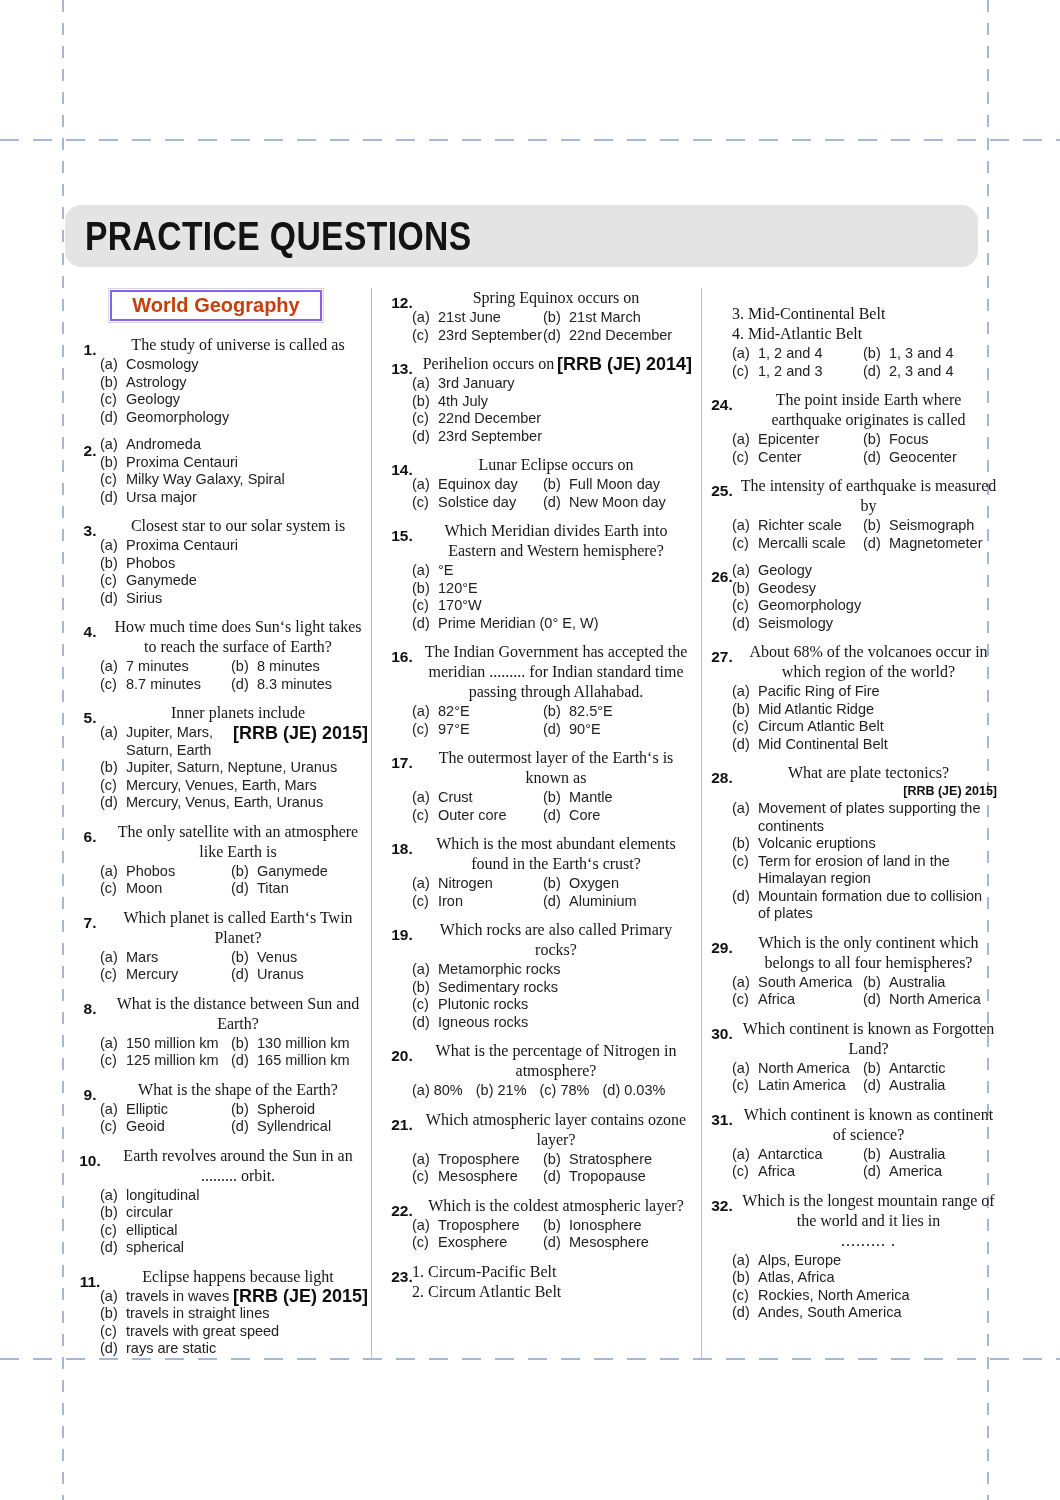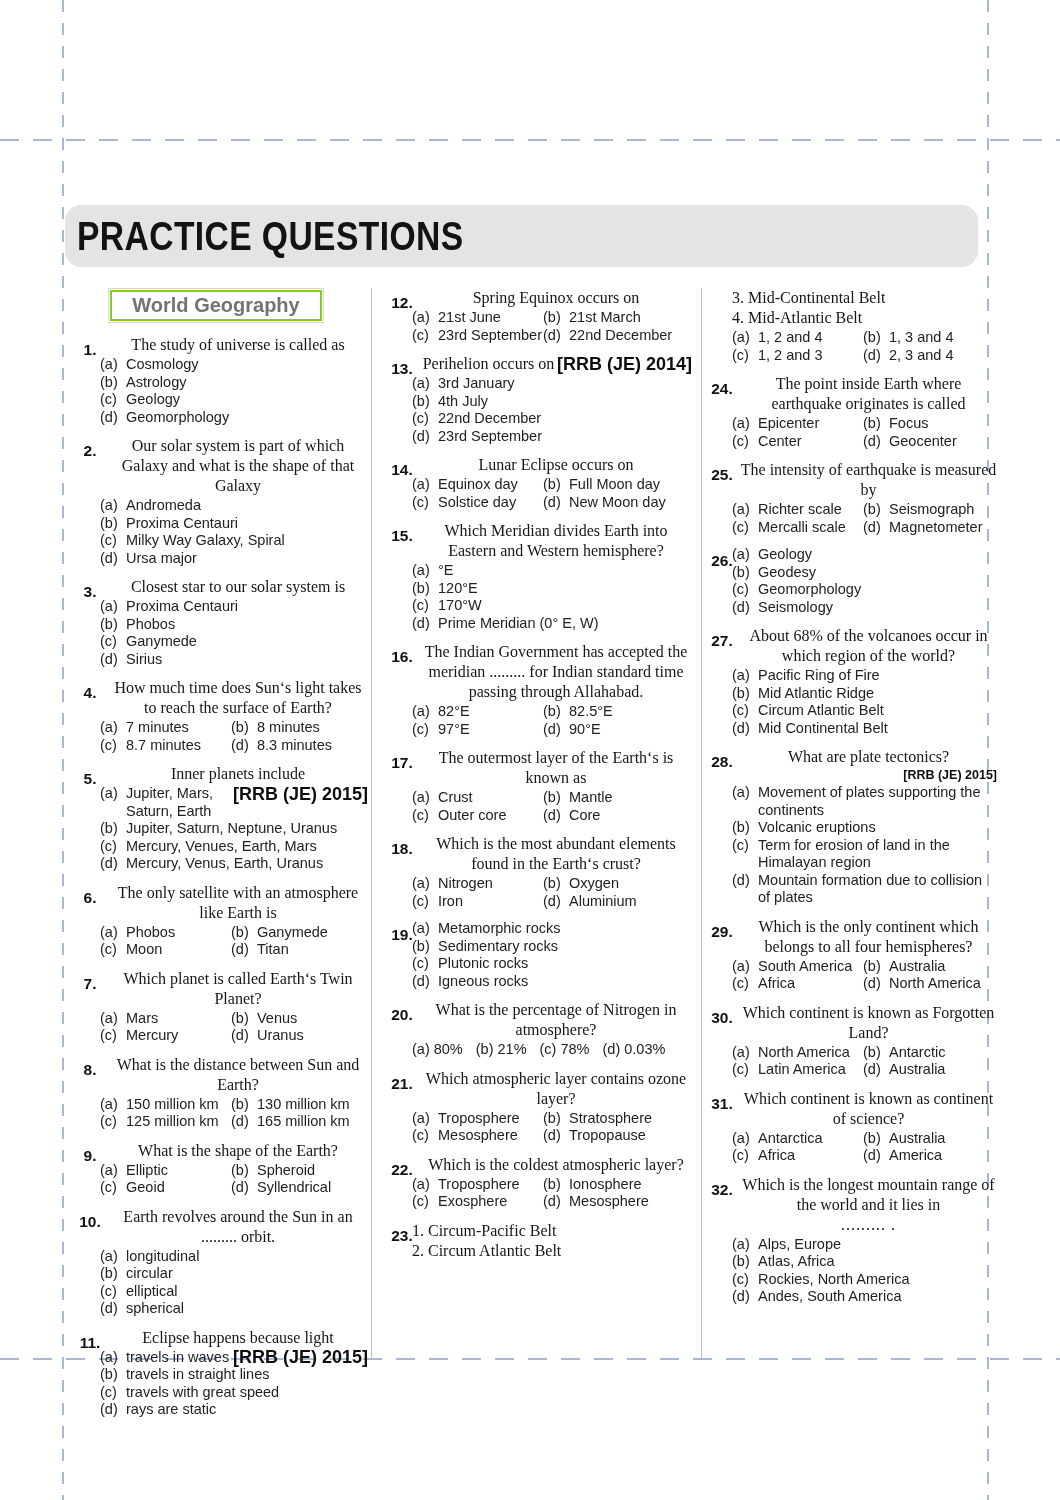--- a/index.html
+++ b/index.html
@@ -8,32 +8,32 @@
     font-family:"Liberation Sans",sans-serif;color:#1a1a1a;overflow:hidden;
   }
   
   .vdash{position:absolute;top:0;bottom:0;width:2px;
     background:repeating-linear-gradient(to bottom,#a7b8d4 0 12px,transparent 12px 23px);}
   .hdash{position:absolute;left:0;right:0;height:2px;
     background:repeating-linear-gradient(to right,#a7b8d4 0 19px,transparent 19px 33px);}
   
   .header{position:absolute;left:65px;top:205px;width:913px;height:62px;
     background:#e4e4e4;border-radius:16px;display:flex;align-items:center;
-    padding-left:12px;box-sizing:border-box;}
+    padding-left:20px;box-sizing:border-box;}
   .header .title{font-size:41px;font-weight:bold;margin:0;color:#131313;
     transform:scaleX(0.82);transform-origin:left center;letter-spacing:0.5px;white-space:nowrap;}
   
-  .sectionbox{width:200px;margin:2px 0 14px 32px;border:2px solid #84cc16;
+  .sectionbox{width:200px;margin:2px 0 14px 32px;border:2px solid #8b5cf6;
     outline:1px solid #d8d8d8;outline-offset:1px;text-align:center;
-    font-weight:bold;font-size:20px;padding:2px 4px;color:#737373;}
+    font-weight:bold;font-size:20px;padding:2px 4px;color:#c2410c;}
   
   .col{position:absolute;top:288px;}
   .col-1{left:78px;width:290px;}
   .col-2{left:390px;width:302px;}
-  .col-3{left:710px;width:287px;}
+  .col-3{left:710px;width:287px;margin-top:16px;}
   .divider{position:absolute;top:288px;height:1071px;width:1px;background:#bdbdbd;}
   .divider-1{left:371px;}
   .divider-2{left:701px;}
   
   .q{position:relative;padding-left:30px;margin-bottom:10px;}
   .qnum{position:absolute;left:0;top:5px;width:24px;text-align:center;
     font-weight:bold;font-size:15.5px;line-height:19px;color:#111;}
   .qstem{font-family:"Liberation Serif",serif;font-size:16px;line-height:20px;color:#161616;text-align:center;}
   .qstem.dots{letter-spacing:1px;}
   .qtag{font-weight:bold;font-size:18px;font-family:"Liberation Sans",sans-serif;color:#0e0e0e;white-space:nowrap;}
@@ -83,21 +83,20 @@
           <span class="otext">Geology</span>
         </div>
         <div class="opt">
           <span class="olabel">(d)</span>
           <span class="otext">Geomorphology</span>
         </div>
       </div>
     </div>
     <div class="q">
       <span class="qnum">2.</span>
-      <div class="qstem">Our solar system is part of which Galaxy and what is the shape of that Galaxy</div>
       <div class="opts stack">
         <div class="opt">
           <span class="olabel">(a)</span>
           <span class="otext">Andromeda</span>
         </div>
         <div class="opt">
           <span class="olabel">(b)</span>
           <span class="otext">Proxima Centauri</span>
         </div>
         <div class="opt">
@@ -460,20 +459,21 @@
           <span class="otext">Iron</span>
         </div>
         <div class="opt">
           <span class="olabel">(d)</span>
           <span class="otext">Aluminium</span>
         </div>
       </div>
     </div>
     <div class="q">
       <span class="qnum">19.</span>
+      <div class="qstem">Which  rocks are also called Primary rocks?</div>
       <div class="opts stack">
         <div class="opt">
           <span class="olabel">(a)</span>
           <span class="otext">Metamorphic rocks</span>
         </div>
         <div class="opt">
           <span class="olabel">(b)</span>
           <span class="otext">Sedimentary rocks</span>
         </div>
         <div class="opt">

